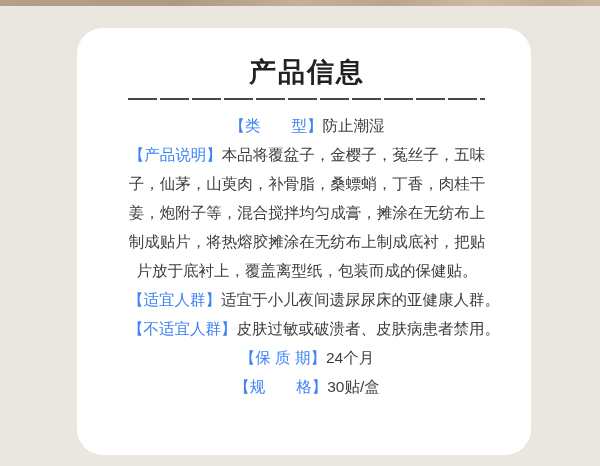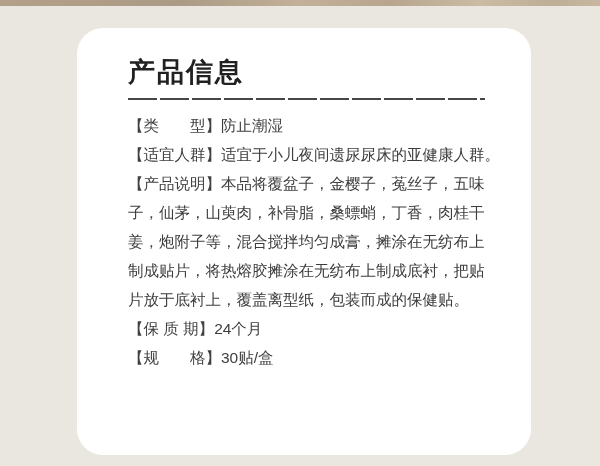--- a/index.html
+++ b/index.html
@@ -20,20 +20,21 @@
       #b3a08a 0%, #ab9a85 30%, #c2b098 50%,
       #b7a58e 65%, #ccbba3 80%, #bfae96 92%, #c8b7a0 100%);
   }
   .card {
     position: absolute;
     left: 77px; top: 28px;
     width: 454px; height: 427px;
     background: #ffffff;
     border-radius: 26px;
     padding: 27px 45px 0 51px;
+    text-align: center;
   }
   .card-title {
     margin: 0;
     font-size: 27px;
     line-height: 34px;
     font-weight: 700;
     letter-spacing: 2px;
     color: #212121;
   }
   .title-underline {
@@ -45,37 +46,38 @@
   }
   .rows {
     margin-top: 11px;
     width: 358px;
     font-size: 15.5px;
     line-height: 29px;
     color: #3d3d3d;
   }
   .row { margin: 0; }
   .row.nowrap { white-space: nowrap; }
-  .row .label { color: #404040; }
+  .row .label { color: #3b82f6; }
 </style>
 </head>
 <body>
 
 <div class="top-strip"></div>
 
 <div class="card">
   <h1 class="card-title">产品信息</h1>
   <div class="title-underline"></div>
 
   <div class="rows">
     <p class="row nowrap"><span class="label">【类　　型】</span><span>防止潮湿</span></p>
 
+    <p class="row"><span class="label">【产品说明】</span><span>本品将覆盆子，金樱子，菟丝子，五味子，仙茅，山萸肉，补骨脂，桑螵蛸，丁香，肉桂干姜，炮附子等，混合搅拌均匀成膏，摊涂在无纺布上制成贴片，将热熔胶摊涂在无纺布上制成底衬，把贴片放于底衬上，覆盖离型纸，包装而成的保健贴。</span></p>
+
     <p class="row nowrap"><span class="label">【适宜人群】</span><span>适宜于小儿夜间遗尿尿床的亚健康人群。</span></p>
 
-    <p class="row"><span class="label">【产品说明】</span><span>本品将覆盆子，金樱子，菟丝子，五味子，仙茅，山萸肉，补骨脂，桑螵蛸，丁香，肉桂干姜，炮附子等，混合搅拌均匀成膏，摊涂在无纺布上制成贴片，将热熔胶摊涂在无纺布上制成底衬，把贴片放于底衬上，覆盖离型纸，包装而成的保健贴。</span></p>
-
+    <p class="row nowrap"><span class="label">【不适宜人群】</span><span>皮肤过敏或破溃者、皮肤病患者禁用。</span></p>
 
     <p class="row nowrap"><span class="label">【保 质 期】</span><span>24个月</span></p>
 
     <p class="row nowrap"><span class="label">【规　　格】</span><span>30贴/盒</span></p>
 
   </div>
 </div>
 
 </body></html>

